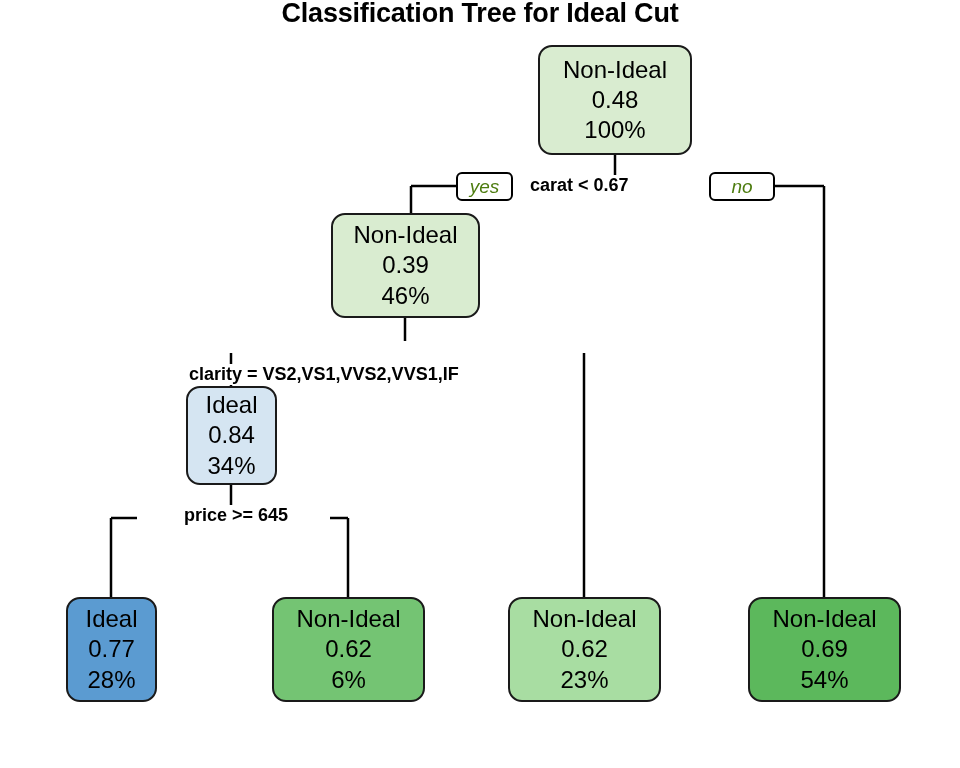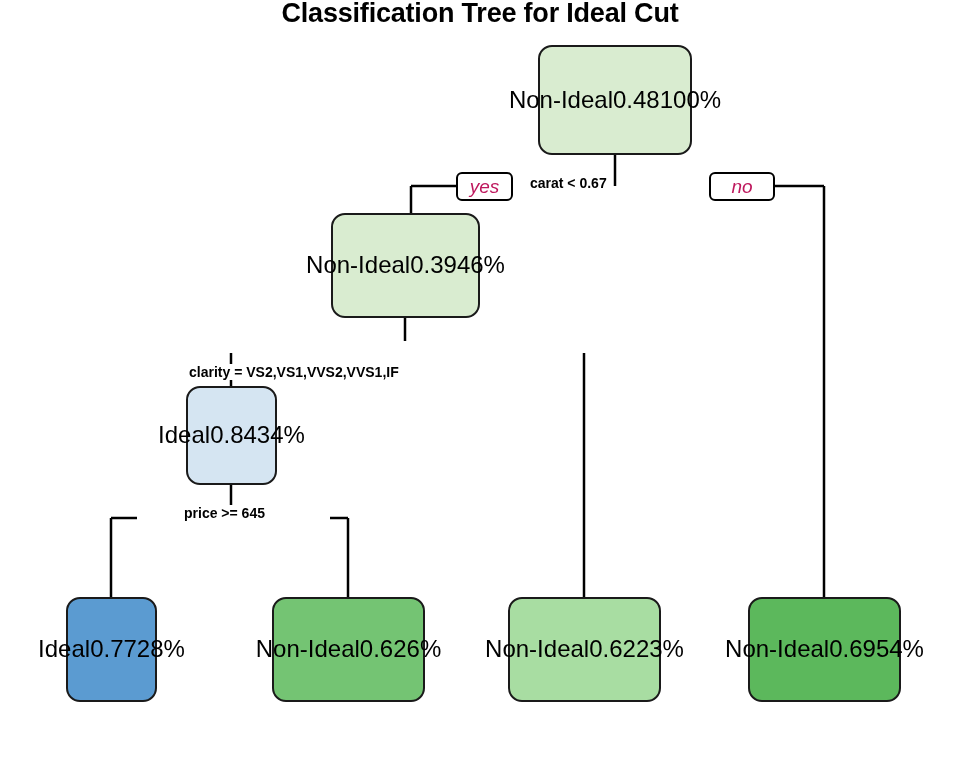--- a/index.html
+++ b/index.html
@@ -34,51 +34,51 @@
     top: 0;
     width: 960px;
     height: 768px;
   }
   .node {
     position: absolute;
     box-sizing: border-box;
     border: 2px solid #1a1a1a;
     border-radius: 14px;
     display: flex;
-    flex-direction: row;
+    flex-direction: column;
     align-items: center;
     justify-content: center;
     color: #000000;
     font-size: 24px;
     line-height: 1.26;
     text-align: center;
     white-space: nowrap;
   }
   .node .cls { }
   .node .prob { }
   .node .pct { }
 
   .split-label {
     position: absolute;
-    font-size: 14px;
+    font-size: 18px;
     font-weight: bold;
     color: #000000;
     white-space: nowrap;
     background: #ffffff;
     padding: 0 3px;
   }
   .yn-box {
     position: absolute;
     box-sizing: border-box;
     border: 2px solid #000000;
     border-radius: 6px;
     background: #ffffff;
     font-style: italic;
     font-size: 19px;
-    color: #be185d;
+    color: #4d7c0f;
     display: flex;
     align-items: center;
     justify-content: center;
     line-height: 1;
   }
 </style>
 </head>
 <body>
 
 <div id="canvas">

